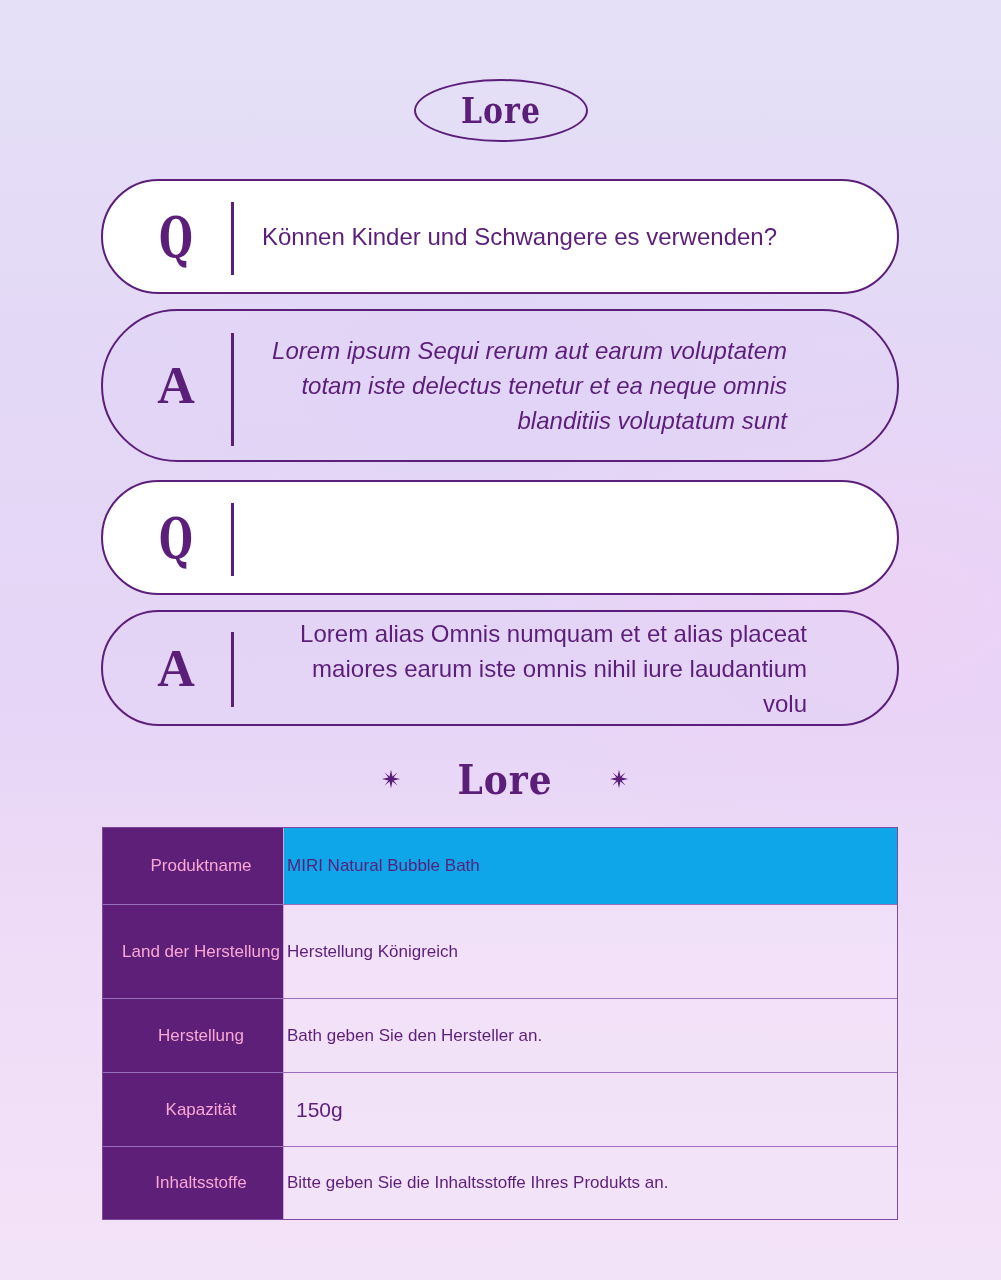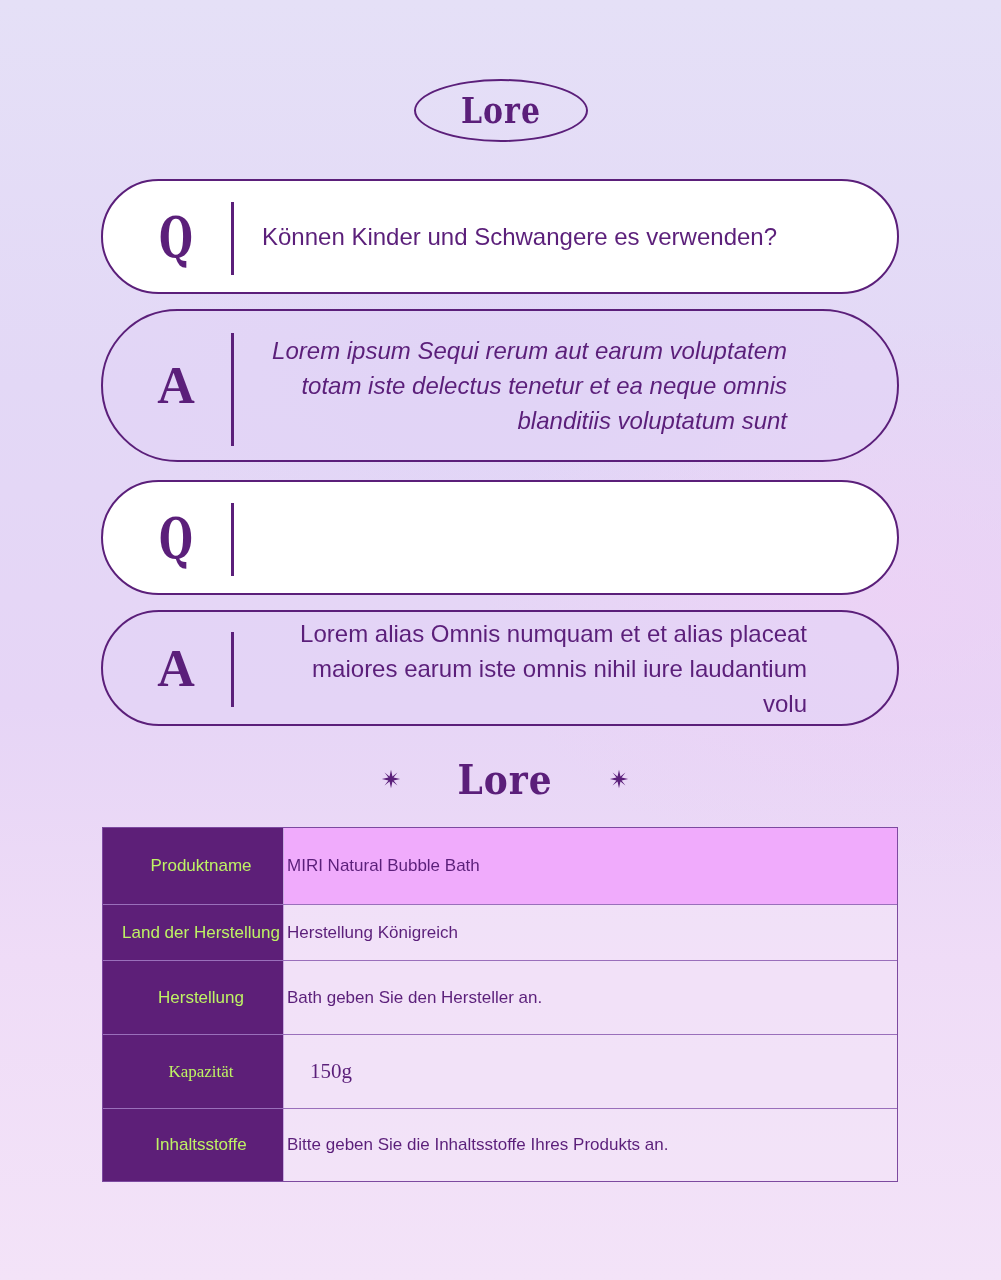--- a/index.html
+++ b/index.html
@@ -85,37 +85,37 @@
       left: 102px; top: 827px;
       width: 796px;
       border-collapse: collapse;
       border: 1.5px solid #7d4aa0;
     }
     .spec-row { display: flex; border-bottom: 1.5px solid #9a6fbb; }
     .spec-row:last-child { border-bottom: none; }
     .spec-label {
       width: 181px;
       background: #5d1f78;
-      color: #bef264;
+      color: #f9a8d4;
       font-size: 17px;
       display: flex; align-items: center; justify-content: center;
       border-right: 1.5px solid #c9a9e0;
       white-space: nowrap;
       padding-left: 16px;
     }
     .spec-value {
       flex: 1;
       display: flex; align-items: center;
       padding-left: 3px;
       font-size: 17px;
       color: #5b1f7a;
       background: rgba(243,228,249,0.6);
     }
-    .spec-row.first .spec-value { background: #f0abfc; }
-    .spec-value.big { font-size: 21px; padding-left: 26px; }
+    .spec-row.first .spec-value { background: #0ea5e9; }
+    .spec-value.big { font-size: 21px; padding-left: 12px; }
   </style>
 </head>
 <body>
 
 <div class="title-oval">
   <span class="brand">Lore</span>
 </div>
 
 <div class="pill q" style="top:179px;">
   <div class="letter">Q</div>
@@ -152,29 +152,29 @@
         <path d="M12 2 L13.6 9.2 L19 5 L14.8 10.4 L22 12 L14.8 13.6 L19 19 L13.6 14.8 L12 22 L10.4 14.8 L5 19 L9.2 13.6 L2 12 L9.2 10.4 L5 5 L10.4 9.2 Z" fill="#5b1f7a"></path>
       </svg>
   </span>
 </div>
 
 <div class="spec-table">
   <div class="spec-row first" style="height:77px;">
     <div class="spec-label">Produktname</div>
     <div class="spec-value">MIRI Natural Bubble Bath</div>
   </div>
-  <div class="spec-row" style="height:56px;">
+  <div class="spec-row" style="height:94px;">
     <div class="spec-label">Land der Herstellung</div>
     <div class="spec-value">Herstellung Königreich</div>
   </div>
   <div class="spec-row" style="height:74px;">
     <div class="spec-label">Herstellung</div>
     <div class="spec-value">Bath geben Sie den Hersteller an.</div>
   </div>
-  <div class="spec-row" style="height:74px;font-family:Liberation Serif, serif;">
+  <div class="spec-row" style="height:74px;">
     <div class="spec-label">Kapazität</div>
     <div class="spec-value big">150g</div>
   </div>
   <div class="spec-row" style="height:72px;justify-content:center;">
     <div class="spec-label">Inhaltsstoffe</div>
     <div class="spec-value">Bitte geben Sie die Inhaltsstoffe Ihres Produkts an.</div>
   </div>
 </div>
 
 </body></html>

